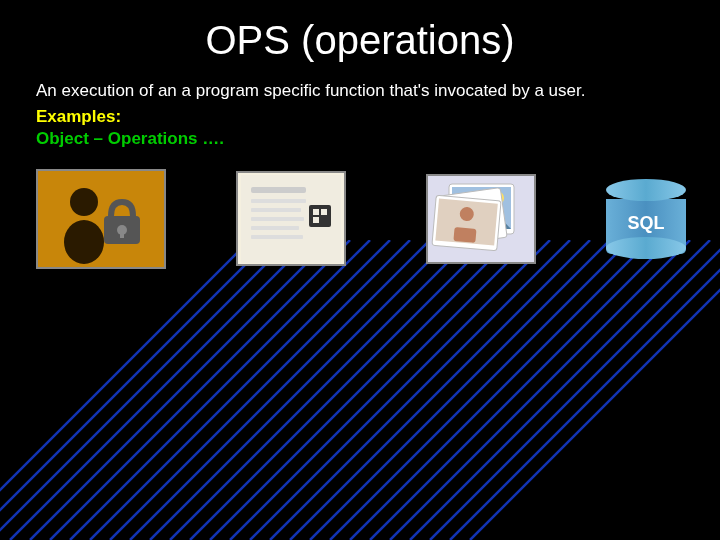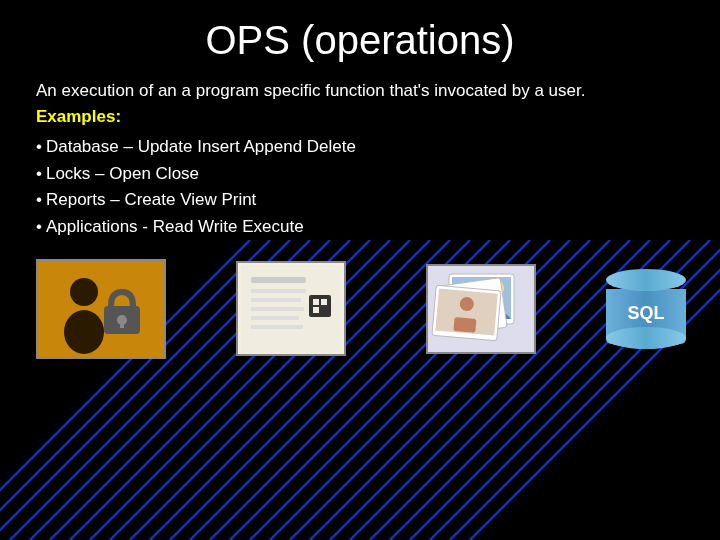--- a/index.html
+++ b/index.html
@@ -32,21 +32,21 @@
       color: #fff;
       font-size: 17px;
       margin-bottom: 4px;
       line-height: 1.4;
     }
 
     .examples-label {
       color: #ffff00;
       font-size: 17px;
       font-weight: bold;
-      margin-bottom: 8px;
+      margin-bottom: 2px;
     }
 
     .object-ops-label {
       color: #00cc00;
       font-size: 17px;
       font-weight: bold;
       margin-bottom: 6px;
     }
 
     .bullet-list {
@@ -221,27 +221,22 @@
   </g>
 </svg>
 
 <div class="content">
   <h1 class="main-title">OPS (operations)</h1>
 
   <p class="intro-text">An execution of an a program specific function that's invocated by a user.</p>
 
   <p class="examples-label">Examples:</p>
 
-
-  <ul class="bullet-list">
-    <li>Database – Update  Insert  Append Delete</li>
-    <li>Locks – Open   Close</li>
-    <li>Reports – Create  View   Print</li>
-    <li>Applications - Read  Write  Execute</li>
-  </ul>
+  <p class="object-ops-label">Object – Operations ….</p>
+
 
   <div class="images-row">
 
     <div class="img-placeholder">
       <div class="lock-img">
         <svg width="110" height="90" xmlns="http://www.w3.org/2000/svg">
 
           <rect width="110" height="90" fill="#c8860a"></rect>
 
           <circle cx="38" cy="28" r="14" fill="#2a1a00"></circle>

